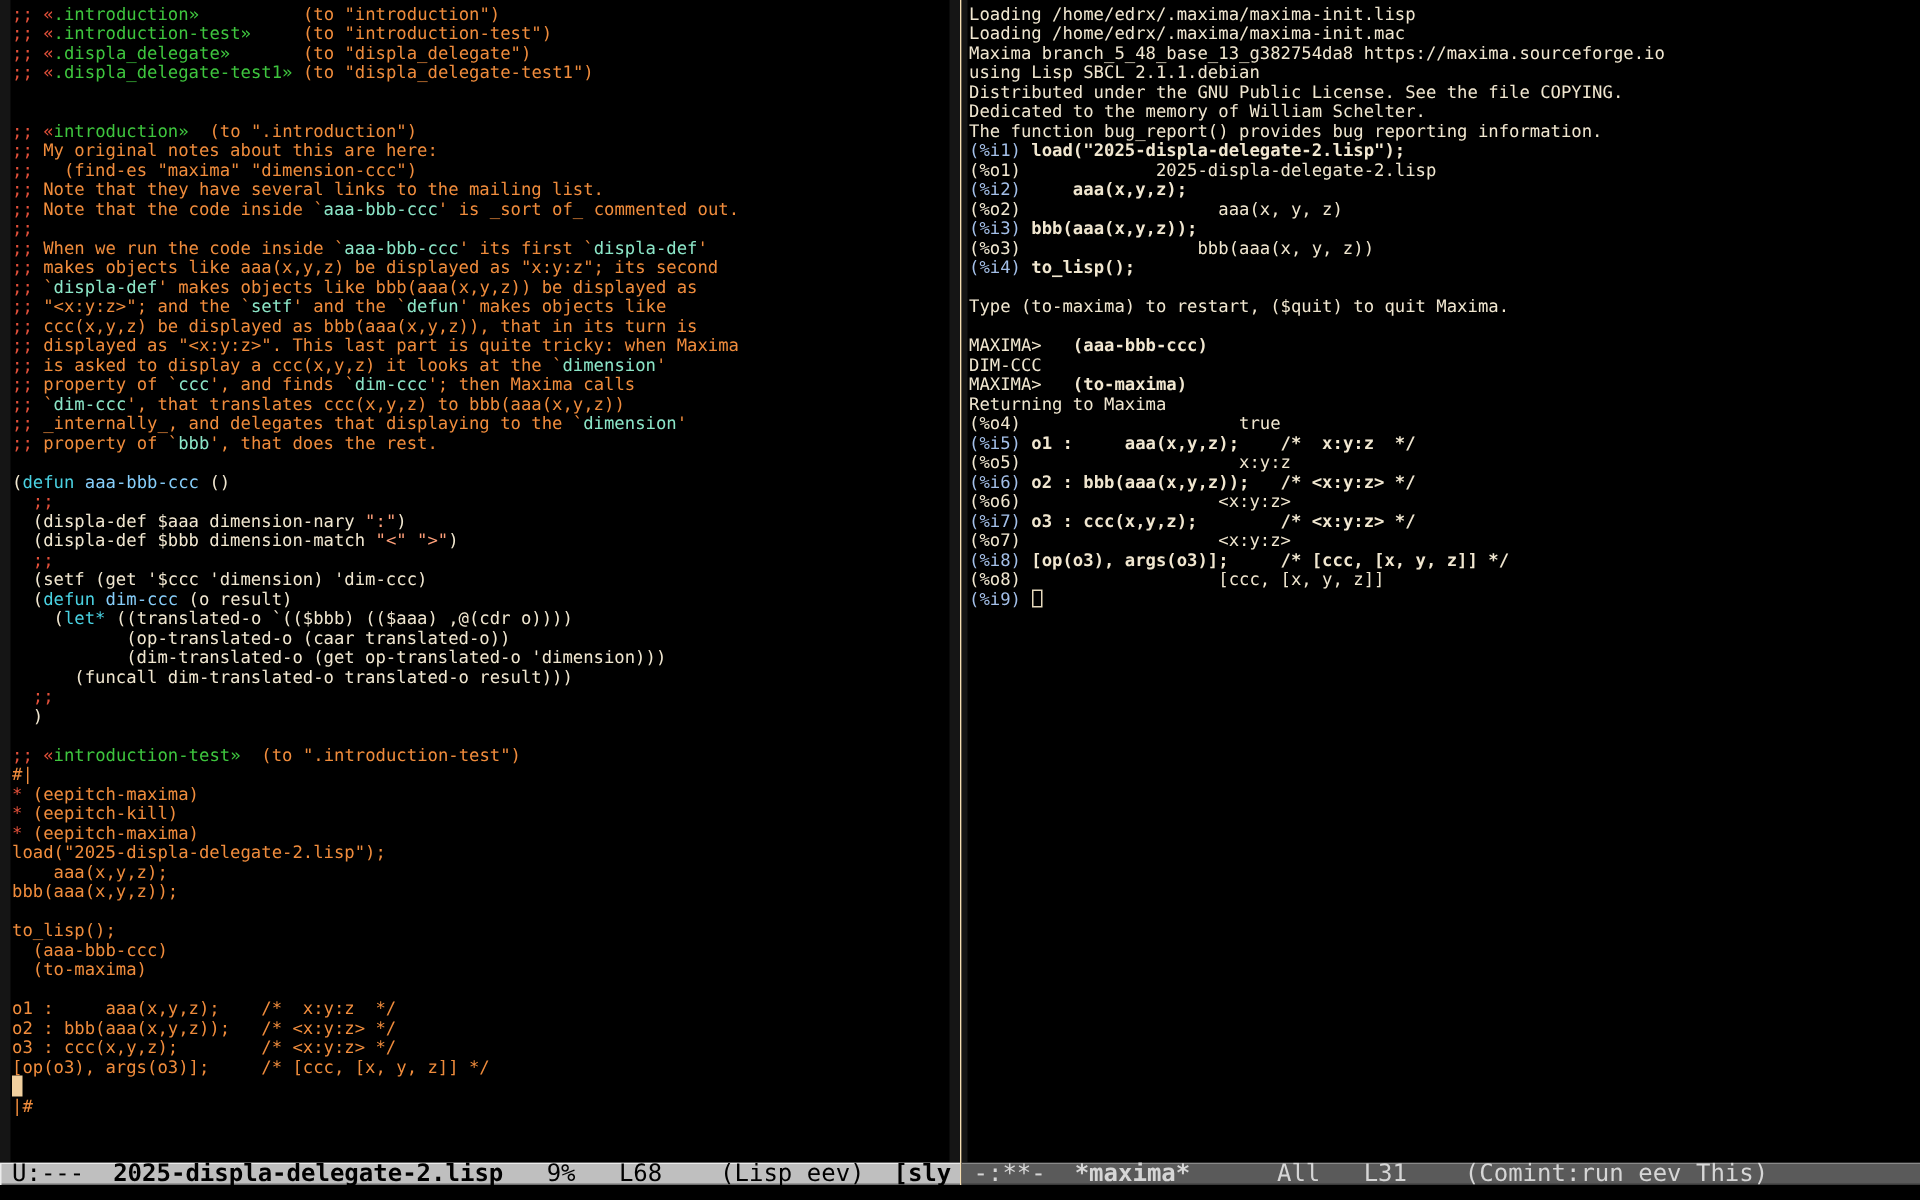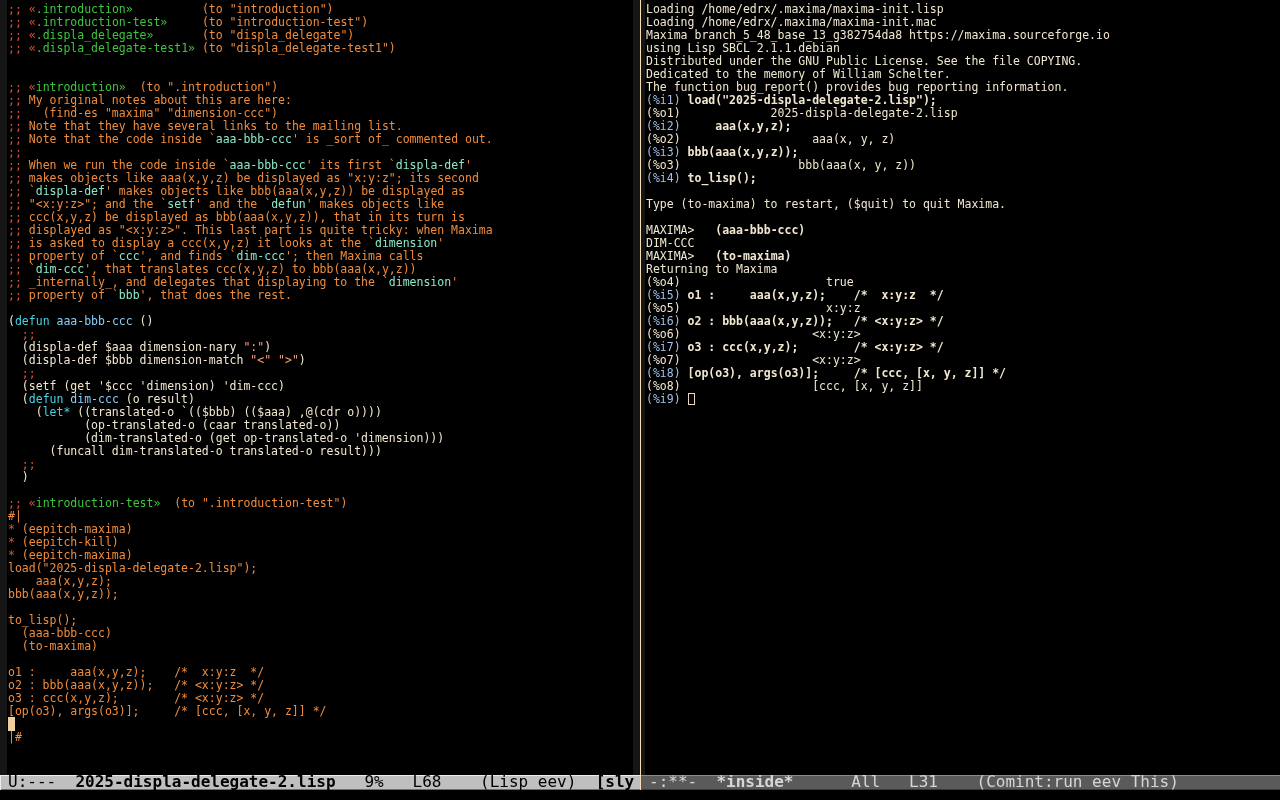--- a/index.html
+++ b/index.html
@@ -44,18 +44,18 @@
       <div class="modeline active" style="background: rgb(191, 191, 191); color: rgb(0, 0, 0);"><span>U:---  </span><span style="font-weight: bold;">2025-displa-delegate-2.lisp</span><span>   9%   L68    (Lisp eev)  </span><span style="font-weight: bold;">[sly */*/*/*]</span></div>
     </div>
 
     <div class="vborder" style="background: rgb(245, 222, 179);"></div>
 
     <div class="ewindow right">
       <div class="win-body">
         <div class="fringe w4" style="background: rgb(21, 21, 21);"></div>
         <div class="textarea" style="color: rgb(241, 231, 208);"><div class="bufline"><span style="color: rgb(241, 231, 208);">Loading /home/edrx/.maxima/maxima-init.lisp</span></div><div class="bufline"><span style="color: rgb(241, 231, 208);">Loading /home/edrx/.maxima/maxima-init.mac</span></div><div class="bufline"><span style="color: rgb(241, 231, 208);">Maxima branch_5_48_base_13_g382754da8 https://maxima.sourceforge.io</span></div><div class="bufline"><span style="color: rgb(241, 231, 208);">using Lisp SBCL 2.1.1.debian</span></div><div class="bufline"><span style="color: rgb(241, 231, 208);">Distributed under the GNU Public License. See the file COPYING.</span></div><div class="bufline"><span style="color: rgb(241, 231, 208);">Dedicated to the memory of William Schelter.</span></div><div class="bufline"><span style="color: rgb(241, 231, 208);">The function bug_report() provides bug reporting information.</span></div><div class="bufline"><span style="color: rgb(163, 191, 232);">(%i1) </span><span style="color: rgb(241, 231, 208); font-weight: bold;">load("2025-displa-delegate-2.lisp");</span></div><div class="bufline"><span style="color: rgb(241, 231, 208);">(%o1)             2025-displa-delegate-2.lisp</span></div><div class="bufline"><span style="color: rgb(163, 191, 232);">(%i2) </span><span style="color: rgb(241, 231, 208); font-weight: bold;">    aaa(x,y,z);</span></div><div class="bufline"><span style="color: rgb(241, 231, 208);">(%o2)                   aaa(x, y, z)</span></div><div class="bufline"><span style="color: rgb(163, 191, 232);">(%i3) </span><span style="color: rgb(241, 231, 208); font-weight: bold;">bbb(aaa(x,y,z));</span></div><div class="bufline"><span style="color: rgb(241, 231, 208);">(%o3)                 bbb(aaa(x, y, z))</span></div><div class="bufline"><span style="color: rgb(163, 191, 232);">(%i4) </span><span style="color: rgb(241, 231, 208); font-weight: bold;">to_lisp();</span></div><div class="bufline"> </div><div class="bufline"><span style="color: rgb(241, 231, 208);">Type (to-maxima) to restart, ($quit) to quit Maxima.</span></div><div class="bufline"> </div><div class="bufline"><span style="color: rgb(241, 231, 208);">MAXIMA&gt; </span><span style="color: rgb(241, 231, 208); font-weight: bold;">  (aaa-bbb-ccc)</span></div><div class="bufline"><span style="color: rgb(241, 231, 208);">DIM-CCC</span></div><div class="bufline"><span style="color: rgb(241, 231, 208);">MAXIMA&gt; </span><span style="color: rgb(241, 231, 208); font-weight: bold;">  (to-maxima)</span></div><div class="bufline"><span style="color: rgb(241, 231, 208);">Returning to Maxima</span></div><div class="bufline"><span style="color: rgb(241, 231, 208);">(%o4)                     true</span></div><div class="bufline"><span style="color: rgb(163, 191, 232);">(%i5) </span><span style="color: rgb(241, 231, 208); font-weight: bold;">o1 :     aaa(x,y,z);    /*  x:y:z  */</span></div><div class="bufline"><span style="color: rgb(241, 231, 208);">(%o5)                     x:y:z</span></div><div class="bufline"><span style="color: rgb(163, 191, 232);">(%i6) </span><span style="color: rgb(241, 231, 208); font-weight: bold;">o2 : bbb(aaa(x,y,z));   /* &lt;x:y:z&gt; */</span></div><div class="bufline"><span style="color: rgb(241, 231, 208);">(%o6)                   &lt;x:y:z&gt;</span></div><div class="bufline"><span style="color: rgb(163, 191, 232);">(%i7) </span><span style="color: rgb(241, 231, 208); font-weight: bold;">o3 : ccc(x,y,z);        /* &lt;x:y:z&gt; */</span></div><div class="bufline"><span style="color: rgb(241, 231, 208);">(%o7)                   &lt;x:y:z&gt;</span></div><div class="bufline"><span style="color: rgb(163, 191, 232);">(%i8) </span><span style="color: rgb(241, 231, 208); font-weight: bold;">[op(o3), args(o3)];     /* [ccc, [x, y, z]] */</span></div><div class="bufline"><span style="color: rgb(241, 231, 208);">(%o8)                   [ccc, [x, y, z]]</span></div><div class="bufline"><span style="color: rgb(163, 191, 232);">(%i9) </span><span class="cursor-hollow" style="border-color: rgb(230, 217, 188);">&nbsp;</span></div></div>
       </div>
-      <div class="modeline inactive" style="background: rgb(90, 90, 90); color: rgb(214, 214, 214);"><span>-:**-  </span><span style="font-weight: bold;">*inside*</span><span>      All   L31    (Comint:run eev This)</span></div>
+      <div class="modeline inactive" style="background: rgb(90, 90, 90); color: rgb(214, 214, 214);"><span>-:**-  </span><span style="font-weight: bold;">*maxima*</span><span>      All   L31    (Comint:run eev This)</span></div>
     </div>
 
   </div>
   <div class="echo-area"></div>
 </div>
 
 </body></html>

